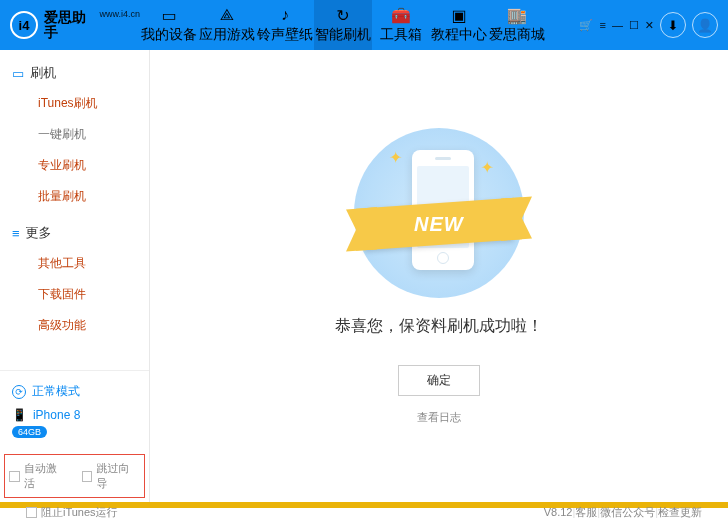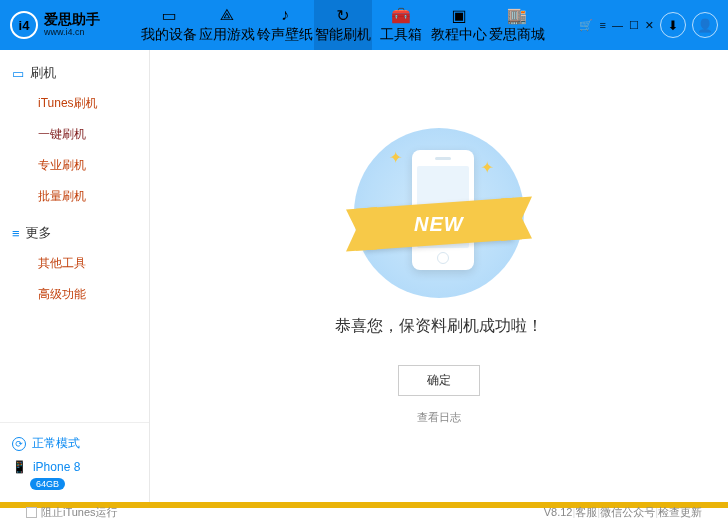--- a/index.html
+++ b/index.html
@@ -1,45 +1,45 @@
 <!DOCTYPE html>
 <html><head>
 <meta charset="utf-8">
 <style>
 *{margin:0;padding:0;box-sizing:border-box;font-family:"Microsoft YaHei",Arial,sans-serif}
 body{width:728px;height:524px;background:#fff;font-size:12px;color:#333;overflow:hidden}
 .header{height:50px;background:#0d8bf2;display:flex;align-items:center;padding:0 10px;color:#000000}
 .logo{display:flex;align-items:center;gap:6px;width:130px}
 .logo-badge{width:28px;height:28px;border:2px solid #fff;border-radius:50%;display:flex;align-items:center;justify-content:center;font-weight:bold;font-size:13px}
-.logo-text{display:flex;flex-direction:column;line-height:1.1}
+.logo-text{display:flex;flex-direction:row;line-height:1.1}
 .logo-title{font-size:14px;font-weight:bold}
 .logo-url{font-size:9px;opacity:.85}
 .nav{display:flex;flex:1}
 .nav-item{width:58px;height:50px;display:flex;flex-direction:column;align-items:center;justify-content:center;cursor:pointer;gap:2px}
 .nav-item.active{background:#0a78d6}
 .nav-icon{font-size:16px;height:18px;display:flex;align-items:center}
 .nav-label{font-size:14px}
 .header-right{display:flex;align-items:center;gap:6px}
 .sys-icons{display:flex;gap:6px;font-size:11px;opacity:.9}
 .sys-icons span{cursor:pointer}
 .circle-btn{width:26px;height:26px;border:1.5px solid rgba(255,255,255,.7);border-radius:50%;display:flex;align-items:center;justify-content:center;cursor:pointer;font-size:13px}
 .body{display:flex;height:452px}
 .sidebar{width:150px;border-right:1px solid #e8e8e8;display:flex;flex-direction:column}
 .side-scroll{flex:1;padding-top:8px;overflow:hidden}
 .side-section{margin-bottom:6px}
 .side-header{display:flex;align-items:center;gap:6px;padding:6px 12px;font-size:13px;color:#333}
 .side-header .hicon{color:#0d8bf2;font-size:13px}
 .side-item{padding:7px 10px 7px 38px;font-size:12px;color:#c2410c;cursor:pointer}
-.side-item.sel{color:#7f1d1d}
+.side-item.sel{color:#737373}
 .side-bottom{padding:8px 10px;border-top:1px solid #eee}
 .mode-row{display:flex;align-items:center;gap:6px;padding:4px 2px;color:#0d8bf2;font-size:12px}
 .mode-row .micon{width:14px;height:14px;border:1.5px solid #0d8bf2;border-radius:50%;display:flex;align-items:center;justify-content:center;font-size:9px}
 .device-row{display:flex;flex-direction:column;gap:4px;padding:4px 2px}
 .device-name{color:#0d8bf2;font-size:12px;display:flex;align-items:center;gap:6px}
-.cap-badge{background:#0d8bf2;color:#fff;font-size:9px;padding:1px 6px;border-radius:7px;width:fit-content;margin-left:18px}
+.cap-badge{background:#0d8bf2;color:#fff;font-size:9px;padding:1px 6px;border-radius:7px;width:fit-content;}
 .red-box{border:1.5px solid #e74c3c;margin:4px;padding:6px 4px;display:flex;gap:14px;font-size:11px;color:#888}
 .chk{display:flex;align-items:center;gap:4px;cursor:pointer}
 .chk-box{width:11px;height:11px;border:1px solid #bbb;background:#fff}
 .main{flex:1;display:flex;flex-direction:column;align-items:center;justify-content:center;position:relative}
 .phone-ill{width:170px;height:170px;position:relative;margin-bottom:18px}
 .circle-bg{position:absolute;inset:0;border-radius:50%;background:radial-gradient(circle,#cfe9fb 0%,#b9defa 60%,#a8d4f7 100%)}
 .phone{position:absolute;left:58px;top:22px;width:62px;height:120px;background:#fff;border-radius:8px;box-shadow:0 3px 10px rgba(0,0,0,.12)}
 .phone::before{content:"";position:absolute;top:7px;left:50%;transform:translateX(-50%);width:16px;height:3px;background:#d8e6f0;border-radius:2px}
 .phone::after{content:"";position:absolute;bottom:6px;left:50%;transform:translateX(-50%);width:10px;height:10px;border:1.5px solid #d8e6f0;border-radius:50%}
 .phone-screen{position:absolute;top:16px;left:5px;right:5px;bottom:22px;background:#eaf4fc;border-radius:2px}
@@ -125,35 +125,46 @@
           <div class="side-item sel">一键刷机</div>
           <div class="side-item">专业刷机</div>
           <div class="side-item">批量刷机</div>
         </div>
         <div class="side-section">
           <div class="side-header">
             <span class="hicon">≡</span>
             <span>更多</span>
           </div>
           <div class="side-item">其他工具</div>
+          <div class="side-item">下载固件</div>
           <div class="side-item">高级功能</div>
         </div>
       </div>
     <div class="side-bottom">
       <div class="mode-row">
         <span class="micon">⟳</span>
         <span>正常模式</span>
       </div>
       <div class="device-row">
         <div class="device-name">
           <span class="micon">📱</span>
           <span>iPhone 8</span>
         </div>
         <span class="cap-badge">64GB</span>
       </div>
+    </div>
+    <div class="red-box">
+      <label class="chk">
+        <span class="chk-box"></span>
+        <span>自动激活</span>
+      </label>
+      <label class="chk">
+        <span class="chk-box"></span>
+        <span>跳过向导</span>
+      </label>
     </div>
   </div>
 
   <div class="main">
     <div class="phone-ill">
       <div class="circle-bg"></div>
       <div class="spark s1">✦</div>
       <div class="spark s2">✦</div>
       <div class="phone">
           <div class="phone-screen"></div>

